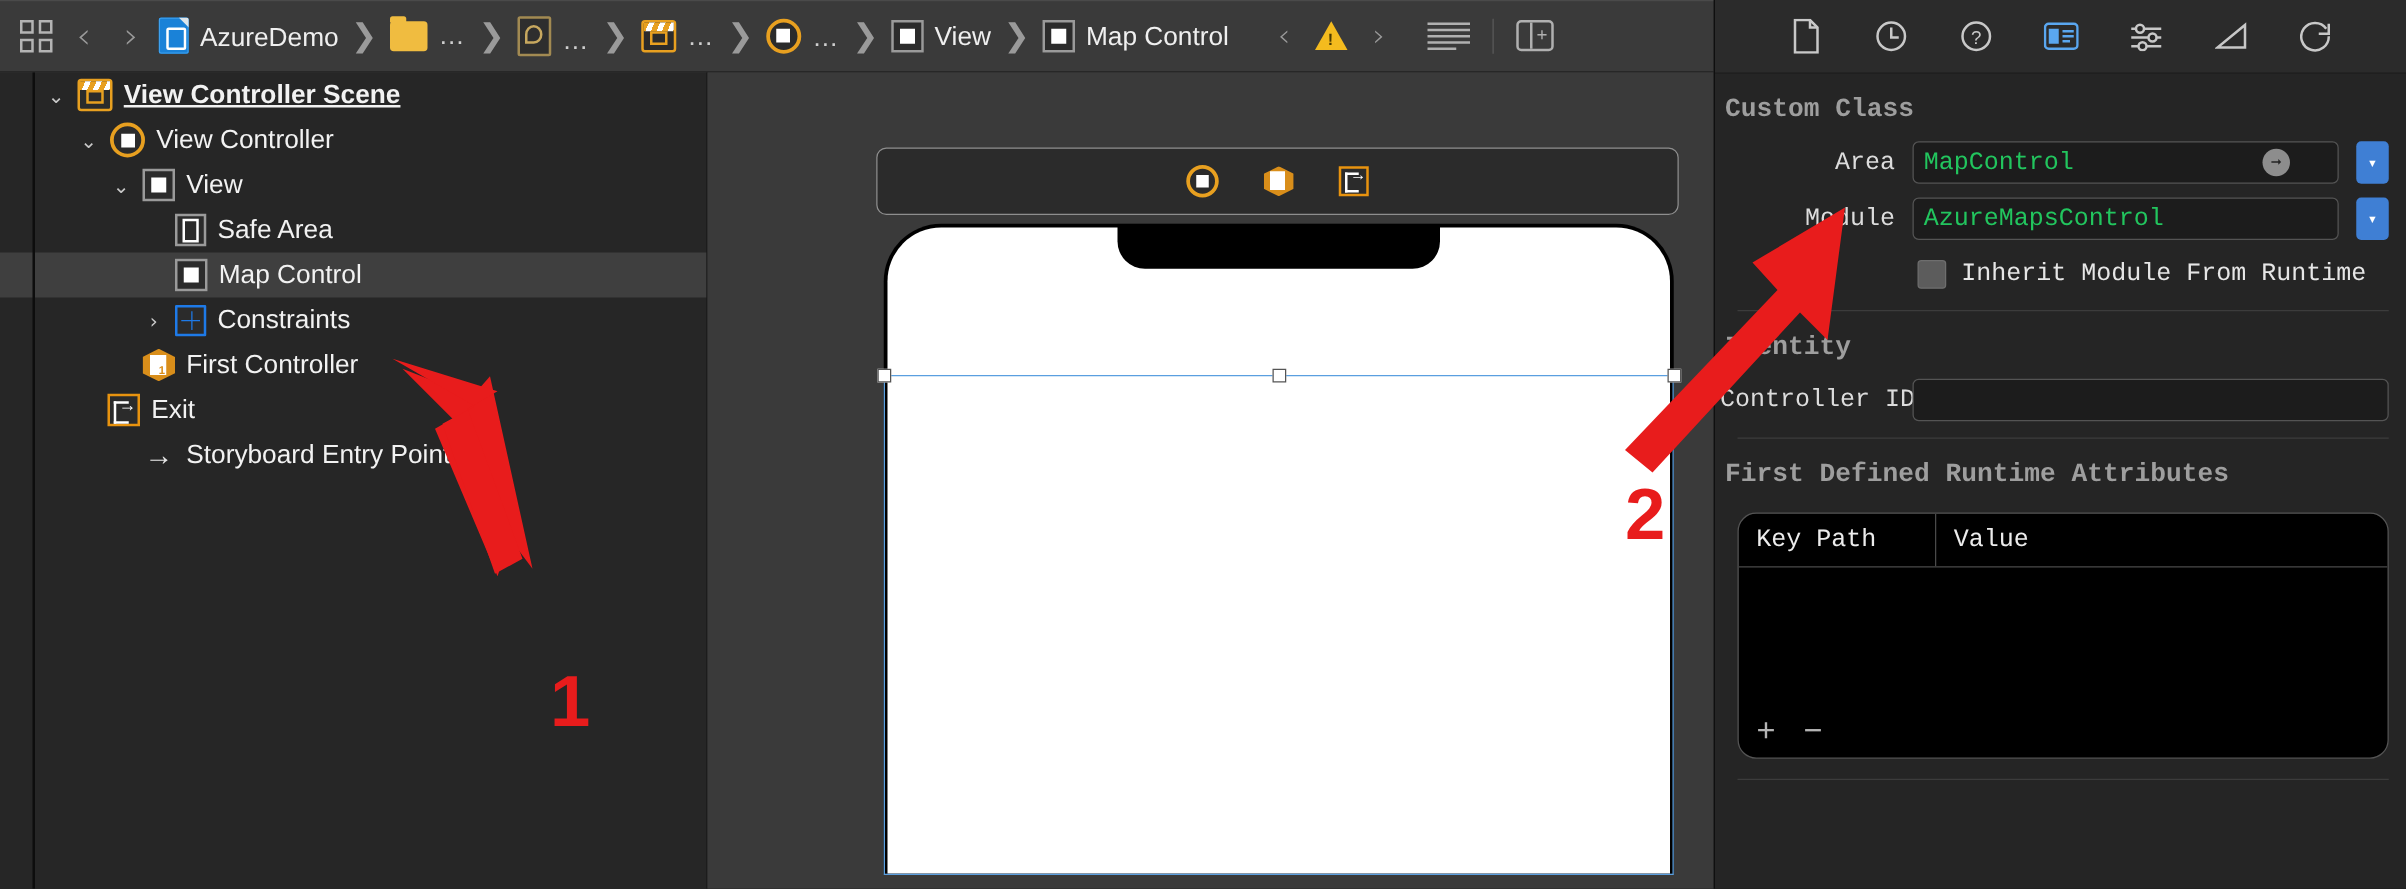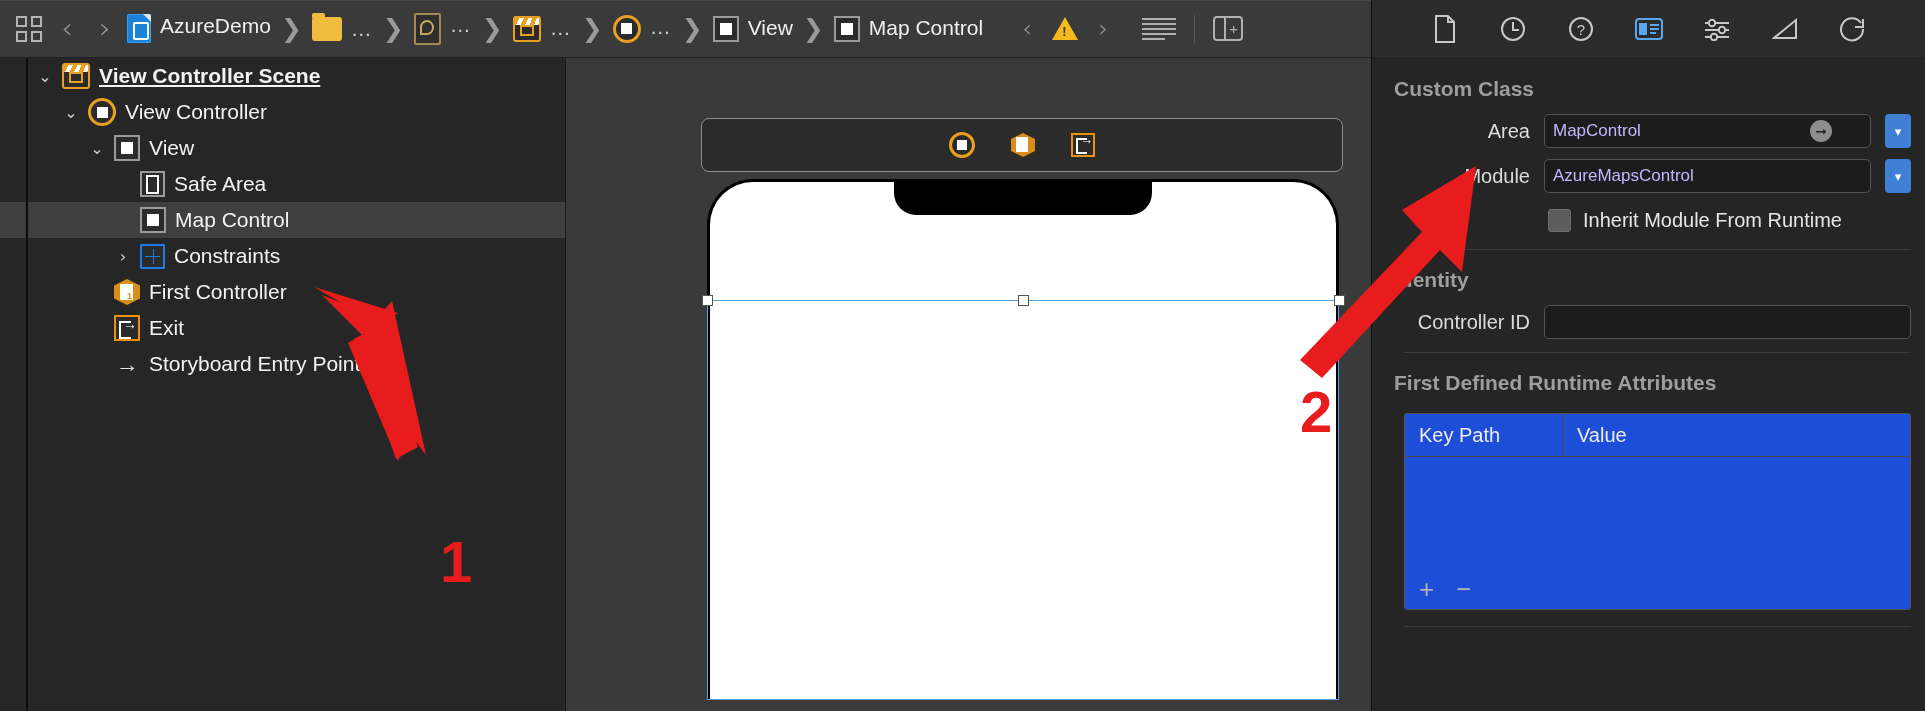--- a/index.html
+++ b/index.html
@@ -23,21 +23,21 @@
     height:36px;min-width:30px;padding:0 4px;cursor:default;}
   .grid-icon{width:26px;height:26px;position:relative;}
   .grid-icon i{position:absolute;border:2px solid #b4b4b4;box-sizing:border-box;}
   .grid-icon i:nth-child(1){left:0;top:0;width:11px;height:11px;}
   .grid-icon i:nth-child(2){right:0;top:0;width:11px;height:11px;}
   .grid-icon i:nth-child(3){left:0;bottom:0;width:11px;height:11px;}
   .grid-icon i:nth-child(4){right:0;bottom:0;width:11px;height:11px;}
   .chev{color:#9a9a9a;font-size:29px;line-height:1;font-weight:300;padding:0 9px;
         font-family:"DejaVu Sans",sans-serif;}
   .chev.small{font-size:25px;padding:0 7px;}
-  .crumb{display:flex;align-items:flex-start;gap:9px;padding:2px 3px;}
+  .crumb{display:flex;align-items:flex-end;gap:9px;padding:2px 3px;}
   .crumb-label{font-size:21px;color:#efefef;white-space:nowrap;}
   .crumb-dots{font-size:21px;color:#cfcfcf;letter-spacing:1px;}
 
   
   .ic{flex:0 0 auto;display:inline-block;position:relative;}
   .ic-sb{width:24px;height:29px;background:#1a82d8;border-radius:2px;
      box-shadow:inset 0 0 0 1px #3da0ee;position:relative;overflow:hidden;}
   .ic-sb:after{content:"";position:absolute;right:0;top:0;border-width:0 8px 8px 0;
      border-style:solid;border-color:transparent #dfe6ea transparent transparent;}
   .ic-sb:before{content:"";position:absolute;left:6px;top:8px;width:12px;height:14px;
@@ -144,43 +144,43 @@
      box-sizing:border-box;z-index:5;}
 
   
   .inspector{width:554px;height:711px;background:#252525;position:relative;
      border-left:1px solid #0f0f0f;box-sizing:border-box;}
   .insp-bar{height:58px;background:#2b2b2b;border-bottom:1px solid #1c1c1c;
      display:flex;align-items:center;justify-content:center;gap:38px;}
   .insp-ic{width:30px;height:30px;color:#c8c8c8;display:flex;align-items:center;justify-content:center;}
   .insp-ic svg{display:block;}
   .insp-ic.active{color:#5aa7f0;}
-  .insp-body{padding:0 0 0 18px;}
+  .insp-body{padding:0 0 0 4px;font-family:Liberation Mono, monospace;}
   .sec-title{font-size:21px;font-weight:bold;color:#9e9e9e;padding:18px 0 10px 2px;
      margin-left:2px;}
   .frow{display:flex;align-items:center;height:40px;margin-bottom:5px;}
   .flabel{width:154px;text-align:right;padding-right:14px;font-size:20px;color:#dcdcdc;
      box-sizing:border-box;white-space:nowrap;}
   .field{flex:1;margin-right:14px;height:34px;background:#1c1c1c;border:1px solid #545454;
      border-radius:5px;display:flex;align-items:center;padding:0 8px;box-sizing:border-box;
      position:relative;}
-  .field .txt{font-size:17px;color:#c4b5fd;}
+  .field .txt{font-size:20px;color:#22c55e;}
   .arrow-btn{position:absolute;right:38px;top:50%;transform:translateY(-50%);
      width:22px;height:22px;border-radius:50%;background:#8d8d8d;color:#232323;
      font-size:14px;display:flex;align-items:center;justify-content:center;}
   .stepper{width:26px;height:34px;background:#3f7fd4;border-radius:4px;
      display:flex;align-items:center;justify-content:center;color:#fff;font-size:13px;
      margin-right:14px;flex:0 0 auto;}
   .cbrow{display:flex;align-items:center;height:38px;padding-left:158px;}
   .cbox{width:21px;height:21px;background:#5c5c5c;border:1px solid #6e6e6e;border-radius:3px;
      margin-right:12px;}
   .cb-label{font-size:20px;color:#e6e6e6;}
   .divider{height:1px;background:#3c3c3c;margin:10px 14px 0 14px;}
-  .attr-table{margin:8px 14px 0 14px;border:1px solid #545454;border-radius:3px;
-     background:#1d4ed8;overflow:hidden;}
+  .attr-table{margin:8px 14px 0 14px;border:1px solid #545454;border-radius:15px;
+     background:#000000;overflow:hidden;}
   .attr-head{display:flex;height:42px;border-bottom:1px solid #4a4a4a;}
   .attr-head div{font-size:20px;color:#ececec;display:flex;align-items:center;padding-left:14px;}
   .attr-head div+div{border-left:1px solid #4a4a4a;}
   .ah1{width:143px;}
   .ah2{width:128px;}
   .ah3{flex:1;}
   .attr-body{height:112px;}
   .attr-foot{height:40px;display:flex;align-items:center;padding-left:14px;gap:22px;
      font-size:26px;color:#b4b4b4;line-height:1;}
 
@@ -341,21 +341,21 @@
 
         <div class="row" style="padding-left:86px">
           <span class="disc empty">.</span>
           <span class="ic ic-cube" style="margin-left:6px">
               <i></i>
               <b>1</b>
             </span>
           <span class="row-label">First Controller</span>
         </div>
 
-        <div class="row" style="padding-left:86px">
+        <div class="row" style="padding-left:58px">
           <span class="disc empty">.</span>
           <span class="ic ic-exit" style="margin-left:6px"></span>
           <span class="row-label">Exit</span>
         </div>
 
         <div class="row" style="padding-left:86px">
           <span class="disc empty">.</span>
           <span class="ic-arrow" style="margin-left:6px">→</span>
           <span class="row-label">Storyboard Entry Point</span>
         </div>

